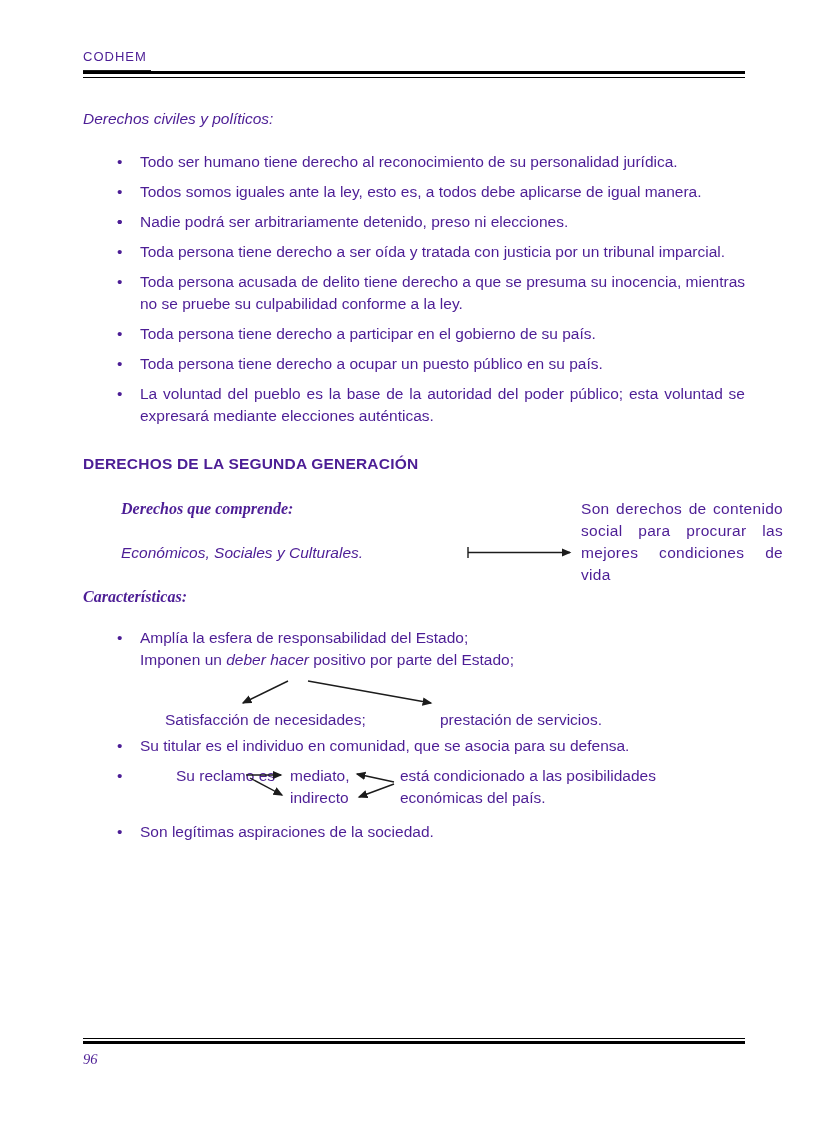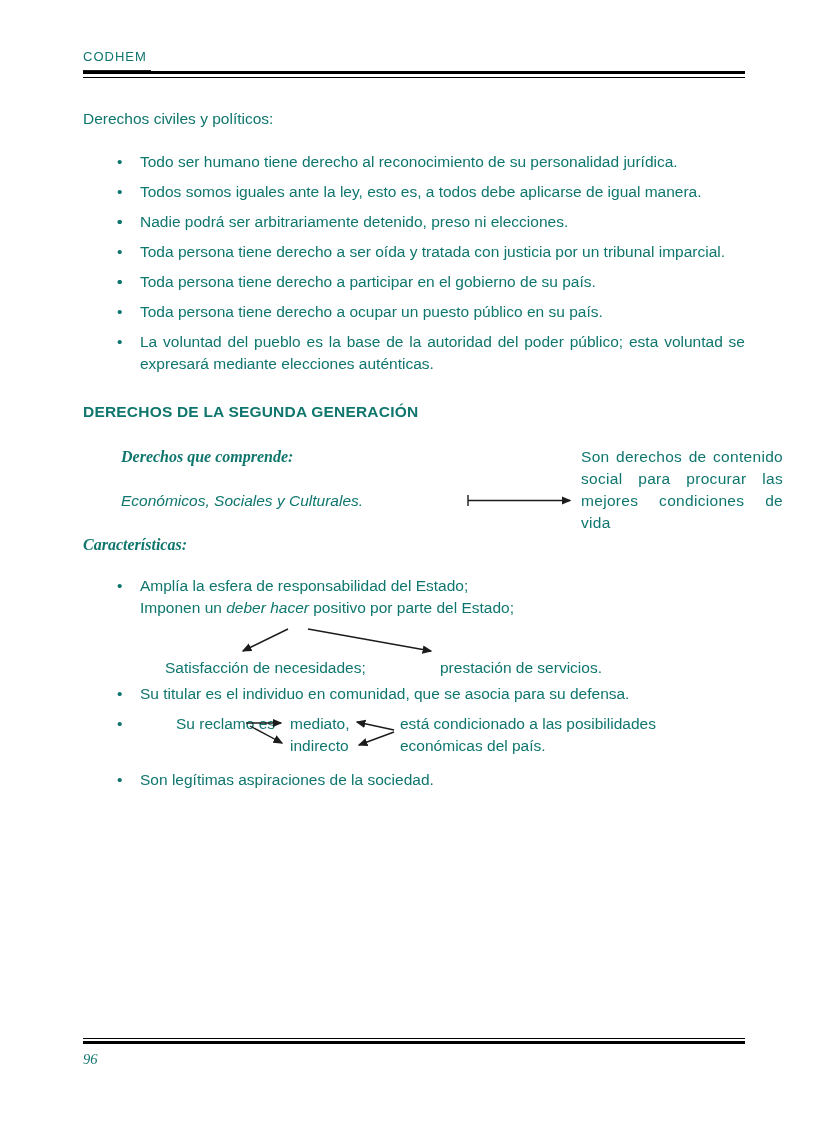--- a/index.html
+++ b/index.html
@@ -1,32 +1,32 @@
 <!DOCTYPE html>
 <html><head>
 <meta charset="utf-8">
 <style>
   * { margin:0; padding:0; box-sizing:border-box; }
   html, body { background:#ffffff; }
   .page {
     position:relative; width:828px; height:1122px; background:#ffffff;
     font-family:"Liberation Sans","DejaVu Sans",sans-serif;
-    font-size:15.5px; line-height:22px; color:#0f766e; overflow:hidden;
+    font-size:15.5px; line-height:22px; color:#4c1d95; overflow:hidden;
     margin:0 auto;
   }
   .header-title {
     position:absolute; left:83px; top:46px; font-size:13px; letter-spacing:1px;
     padding:0 4px 2px 0; border-bottom:1px solid #1c1c1c;
   }
   .rule-top {
     position:absolute; left:83px; right:83px; top:71px; height:3px;
     border-top:3px solid #000; border-bottom:1px solid #000; box-sizing:content-box;
   }
   .content { position:absolute; left:83px; top:108px; width:662px; }
-  .civil-heading { }
+  .civil-heading { font-style:italic; }
   .bullet-list { margin-top:21px; }
   .bullet { position:relative; padding-left:57px; margin-bottom:8px; text-align:justify; }
   .marker { position:absolute; left:34px; top:0; }
   .gen2-heading { margin-top:26px; font-size:15.5px; font-weight:bold; letter-spacing:0.2px; }
   .serif-bi {
     font-family:"Liberation Serif","DejaVu Serif",serif;
     font-weight:bold; font-style:italic; font-size:16px;
   }
   .diagram1 { position:relative; margin-top:23px; height:88px;margin-left:38px; }
   .comprende-label { position:absolute; left:0; top:0; }
@@ -86,20 +86,21 @@
       <div class="bullet">
         <span class="marker">•</span>
         <span>Nadie podrá ser arbitrariamente detenido, preso ni elecciones.</span>
       </div>
       <div class="bullet">
         <span class="marker">•</span>
         <span>Toda persona tiene derecho a ser oída y tratada con justicia por un tribunal imparcial.</span>
       </div>
       <div class="bullet">
         <span class="marker">•</span>
+        <span>Toda persona acusada de delito tiene derecho a que se presuma su inocencia, mientras no se pruebe su culpabilidad conforme a la ley.</span>
       </div>
       <div class="bullet">
         <span class="marker">•</span>
         <span>Toda persona tiene derecho a participar en el gobierno de su país.</span>
       </div>
       <div class="bullet">
         <span class="marker">•</span>
         <span>Toda persona tiene derecho a ocupar un puesto público en su país.</span>
       </div>
       <div class="bullet">

